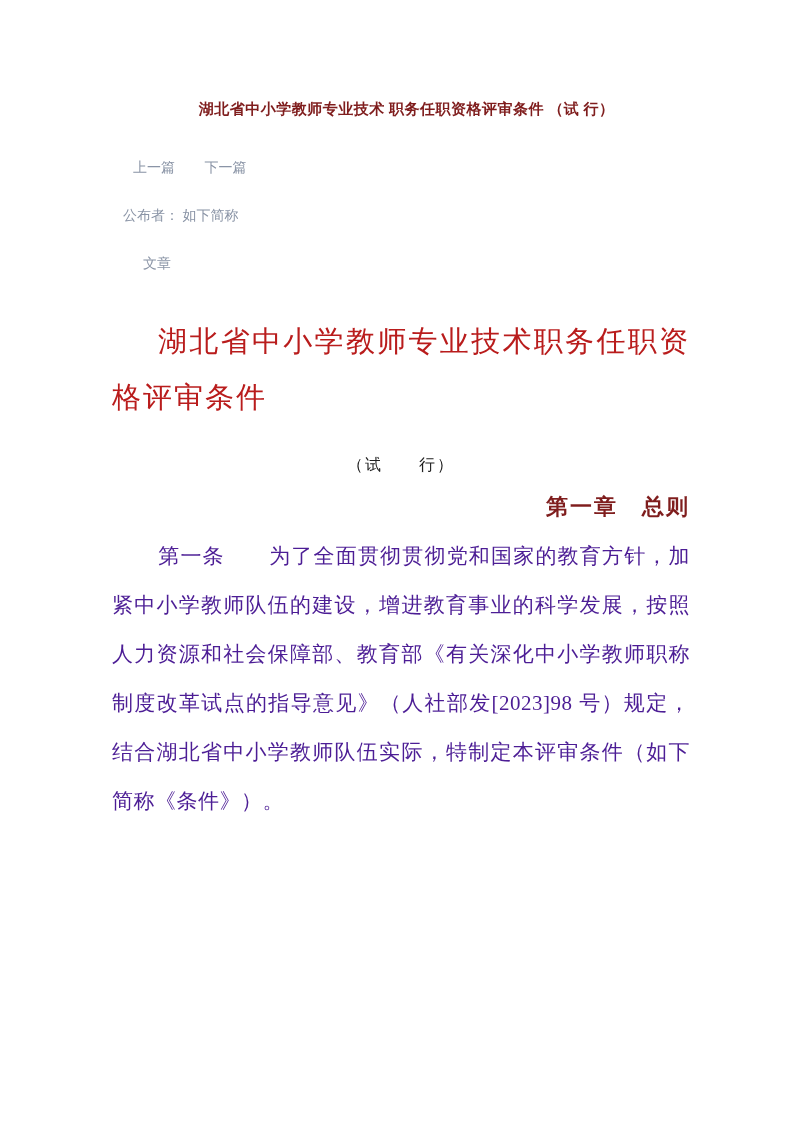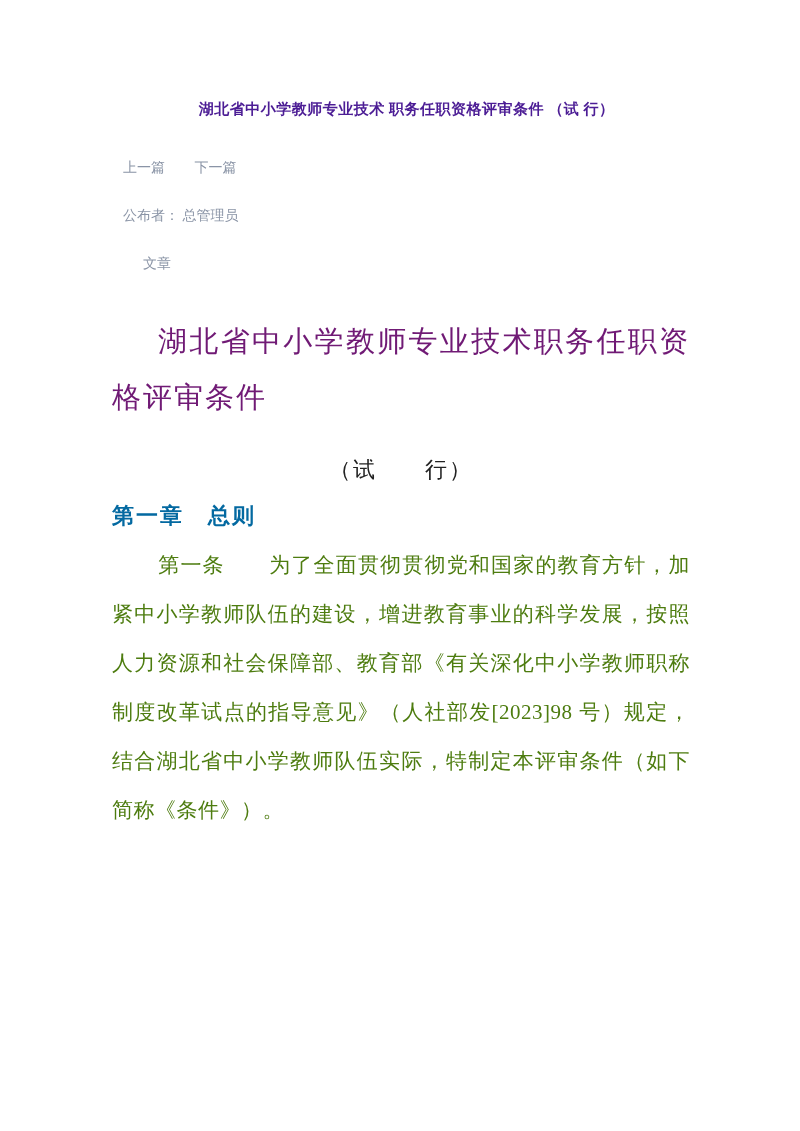--- a/index.html
+++ b/index.html
@@ -12,29 +12,30 @@
     color: #1c1c1c;
   }
   .page {
     width: 800px;
     height: 1131px;
     padding: 100px 110px 0 123px;
   }
   .page-title {
     font-size: 15px;
     font-weight: 700;
-    color: #4c1d95;
+    color: #7f1d1d;
     text-align: center;
     letter-spacing: 0.5px;
     font-family: "Liberation Serif", "DejaVu Serif", serif;
   }
   .nav-row {
     margin-top: 40px;
     font-size: 14px;
     color: #8a94a6;
+    margin-left: 10px;
   }
   .nav-link {
     display: inline-block;
     margin-right: 26px;
     cursor: pointer;
     text-decoration: none;
     color: #8a94a6;
   }
   .meta-line {
     margin-top: 30px;
@@ -44,67 +45,67 @@
   .meta-line.category { padding-left: 20px; }
   .meta-line .sep { margin: 0 8px; }
   .article {
     margin-top: 40px;
     margin-left: -11px;
     width: 578px;
   }
   .article-title {
     font-size: 29px;
     font-weight: 400;
-    color: #701a75;
+    color: #b91c1c;
     line-height: 56px;
     letter-spacing: 2px;
     text-indent: 46px;
     text-align: justify;
   }
   .article-subtitle {
     margin-top: 30px;
     text-align: center;
-    font-size: 22px;
+    font-size: 16px;
     letter-spacing: 2px;
     color: #222222;
   }
   .chapter-heading {
     margin-top: 16px;
-    text-align: left;
+    text-align: right;
     font-size: 22px;
     font-weight: 700;
     letter-spacing: 2px;
-    color: #0369a1;
+    color: #7f1d1d;
     font-family: "Liberation Sans", "DejaVu Sans", sans-serif;
   }
   .para {
     margin-top: 0;
     font-size: 21px;
     line-height: 49px;
-    color: #4d7c0f;
+    color: #4c1d95;
     text-align: justify;
     text-indent: 2.2em;
     letter-spacing: 0.5px;
   }
   .para:first-of-type { margin-top: 10px; }
 </style>
 </head>
 <body>
 
 <div class="page">
 
   <h2 class="page-title">湖北省中小学教师专业技术 职务任职资格评审条件 （试 行）</h2>
 
   <div class="nav-row">
     <a class="nav-link">上一篇</a>
     <a class="nav-link">下一篇</a>
   </div>
 
 
-  <div class="meta-line">公布者： 总管理员</div>
+  <div class="meta-line">公布者： 如下简称</div>
 
   <div class="meta-line category">文章</div>
 
 
   <div class="article">
 
     <h1 class="article-title">湖北省中小学教师专业技术职务任职资格评审条件</h1>
 
     <div class="article-subtitle">（试　　行）</div>
 

